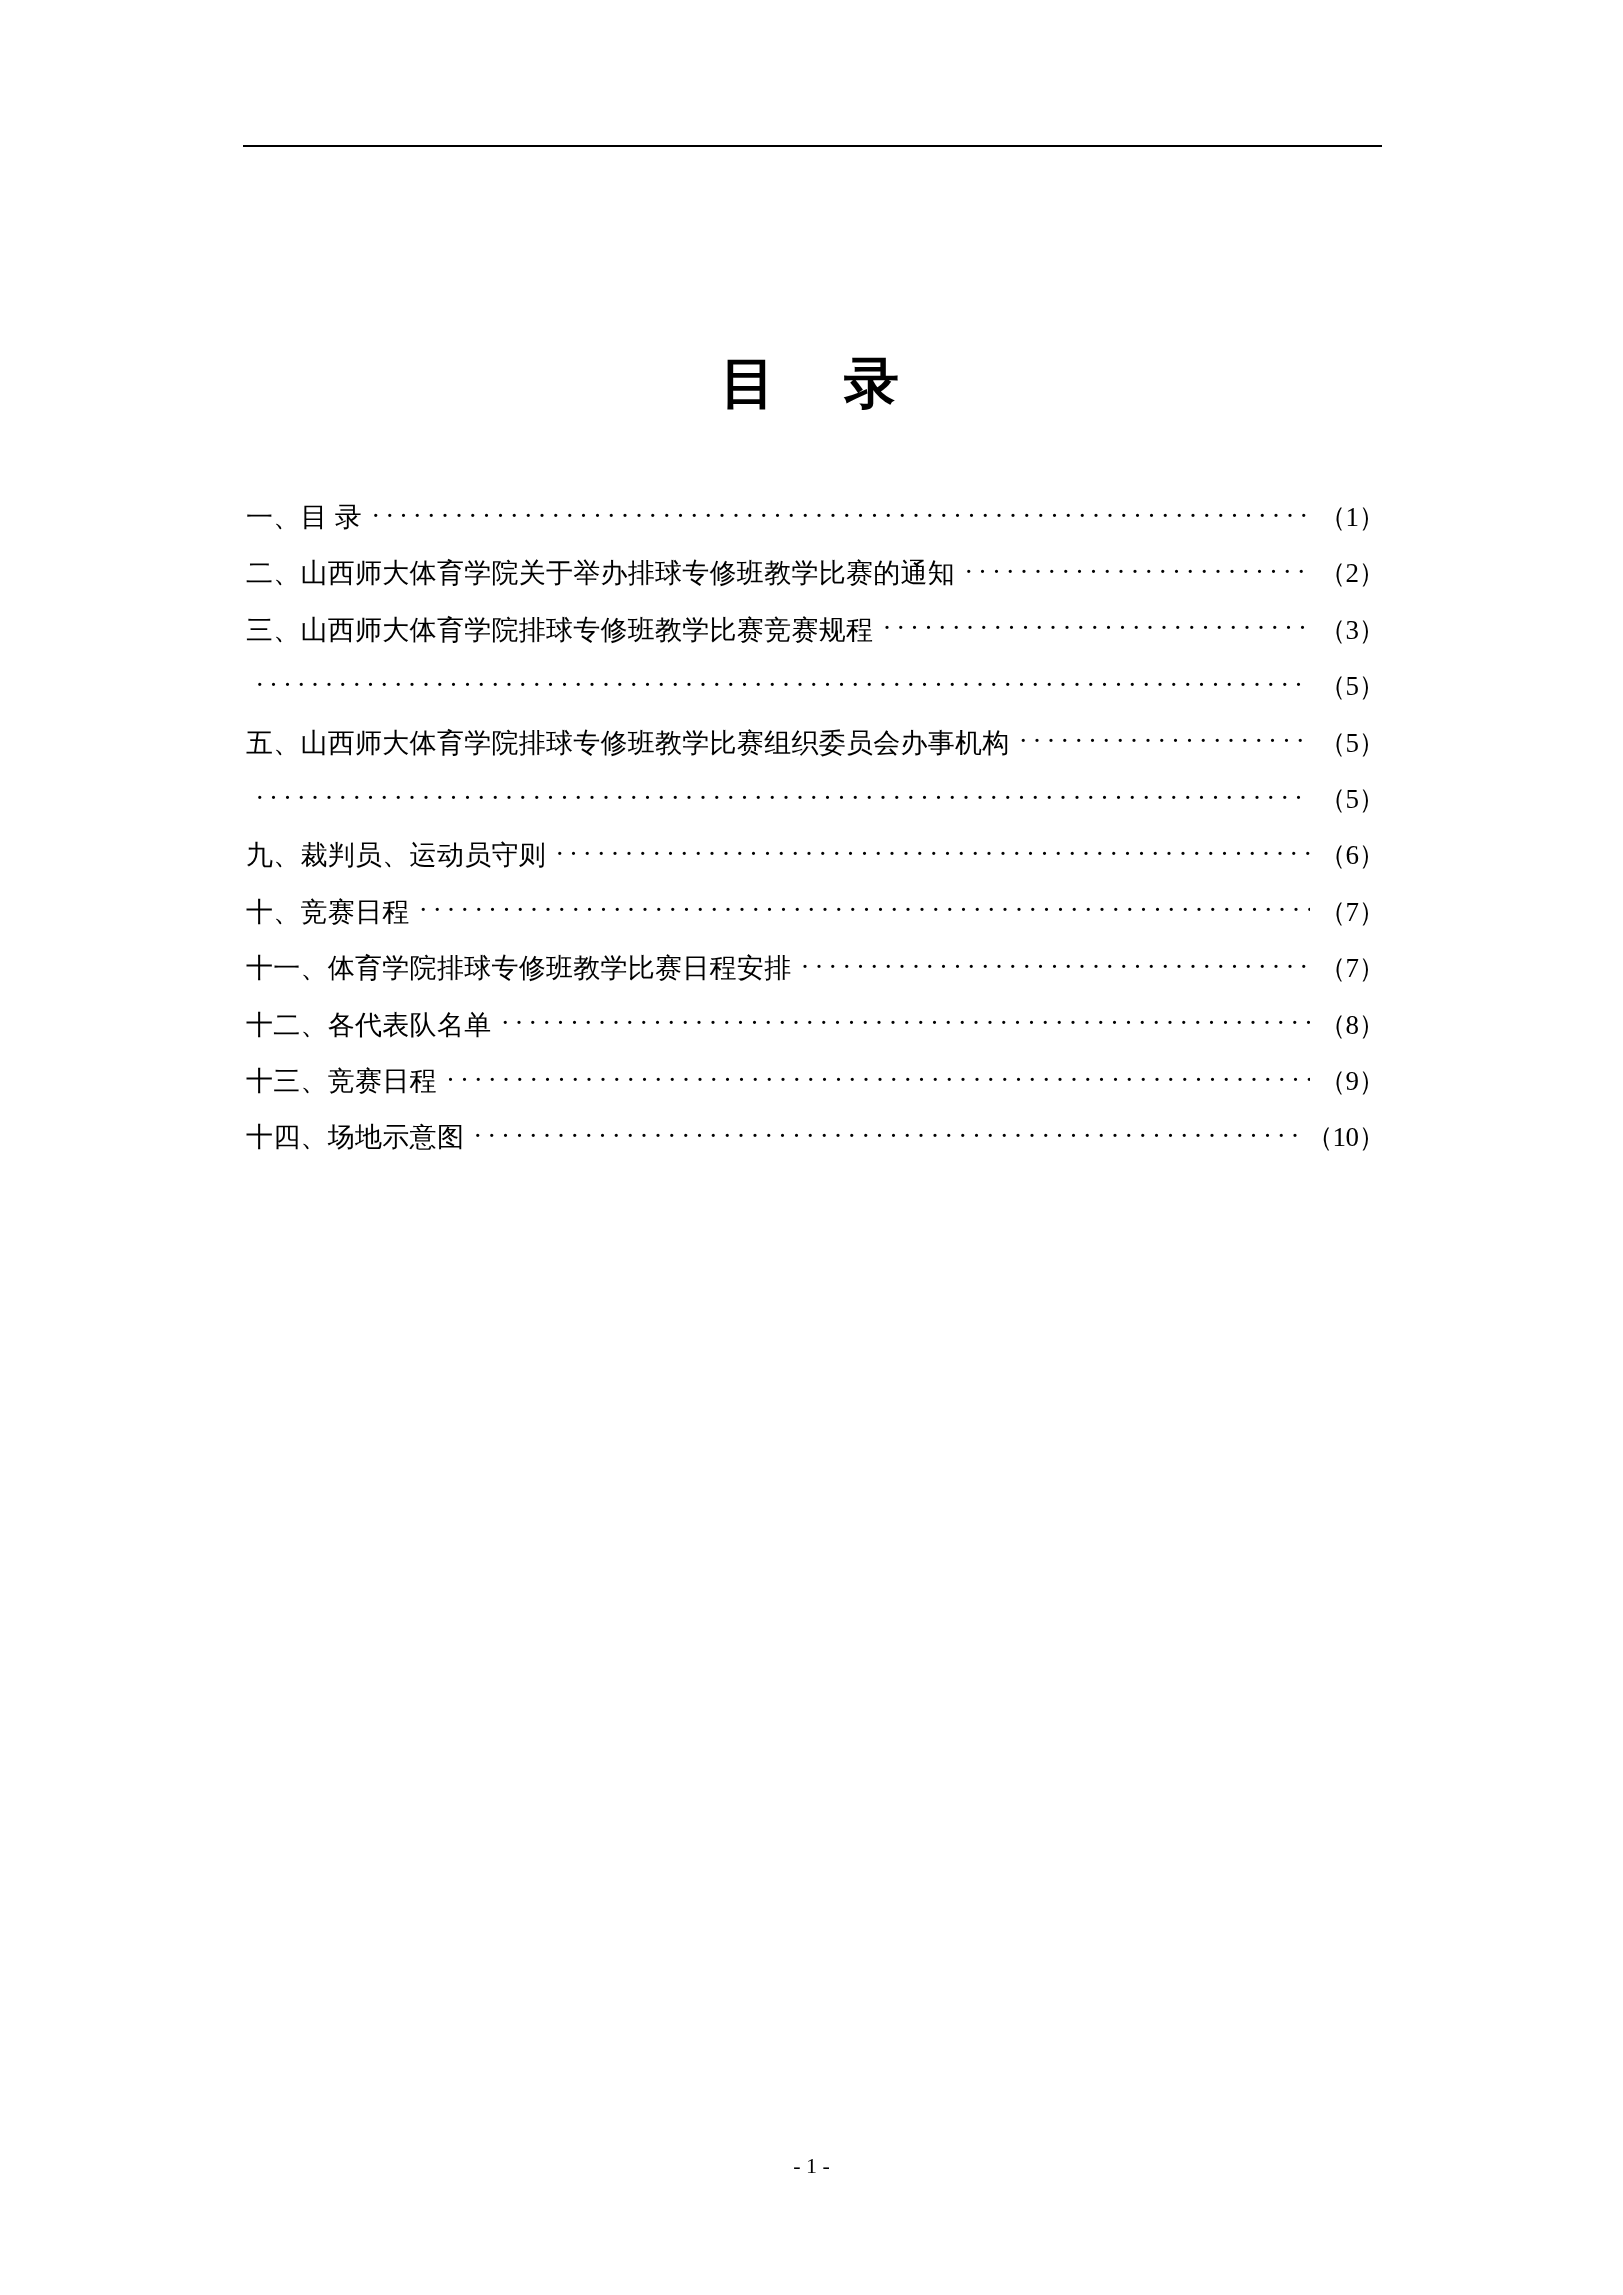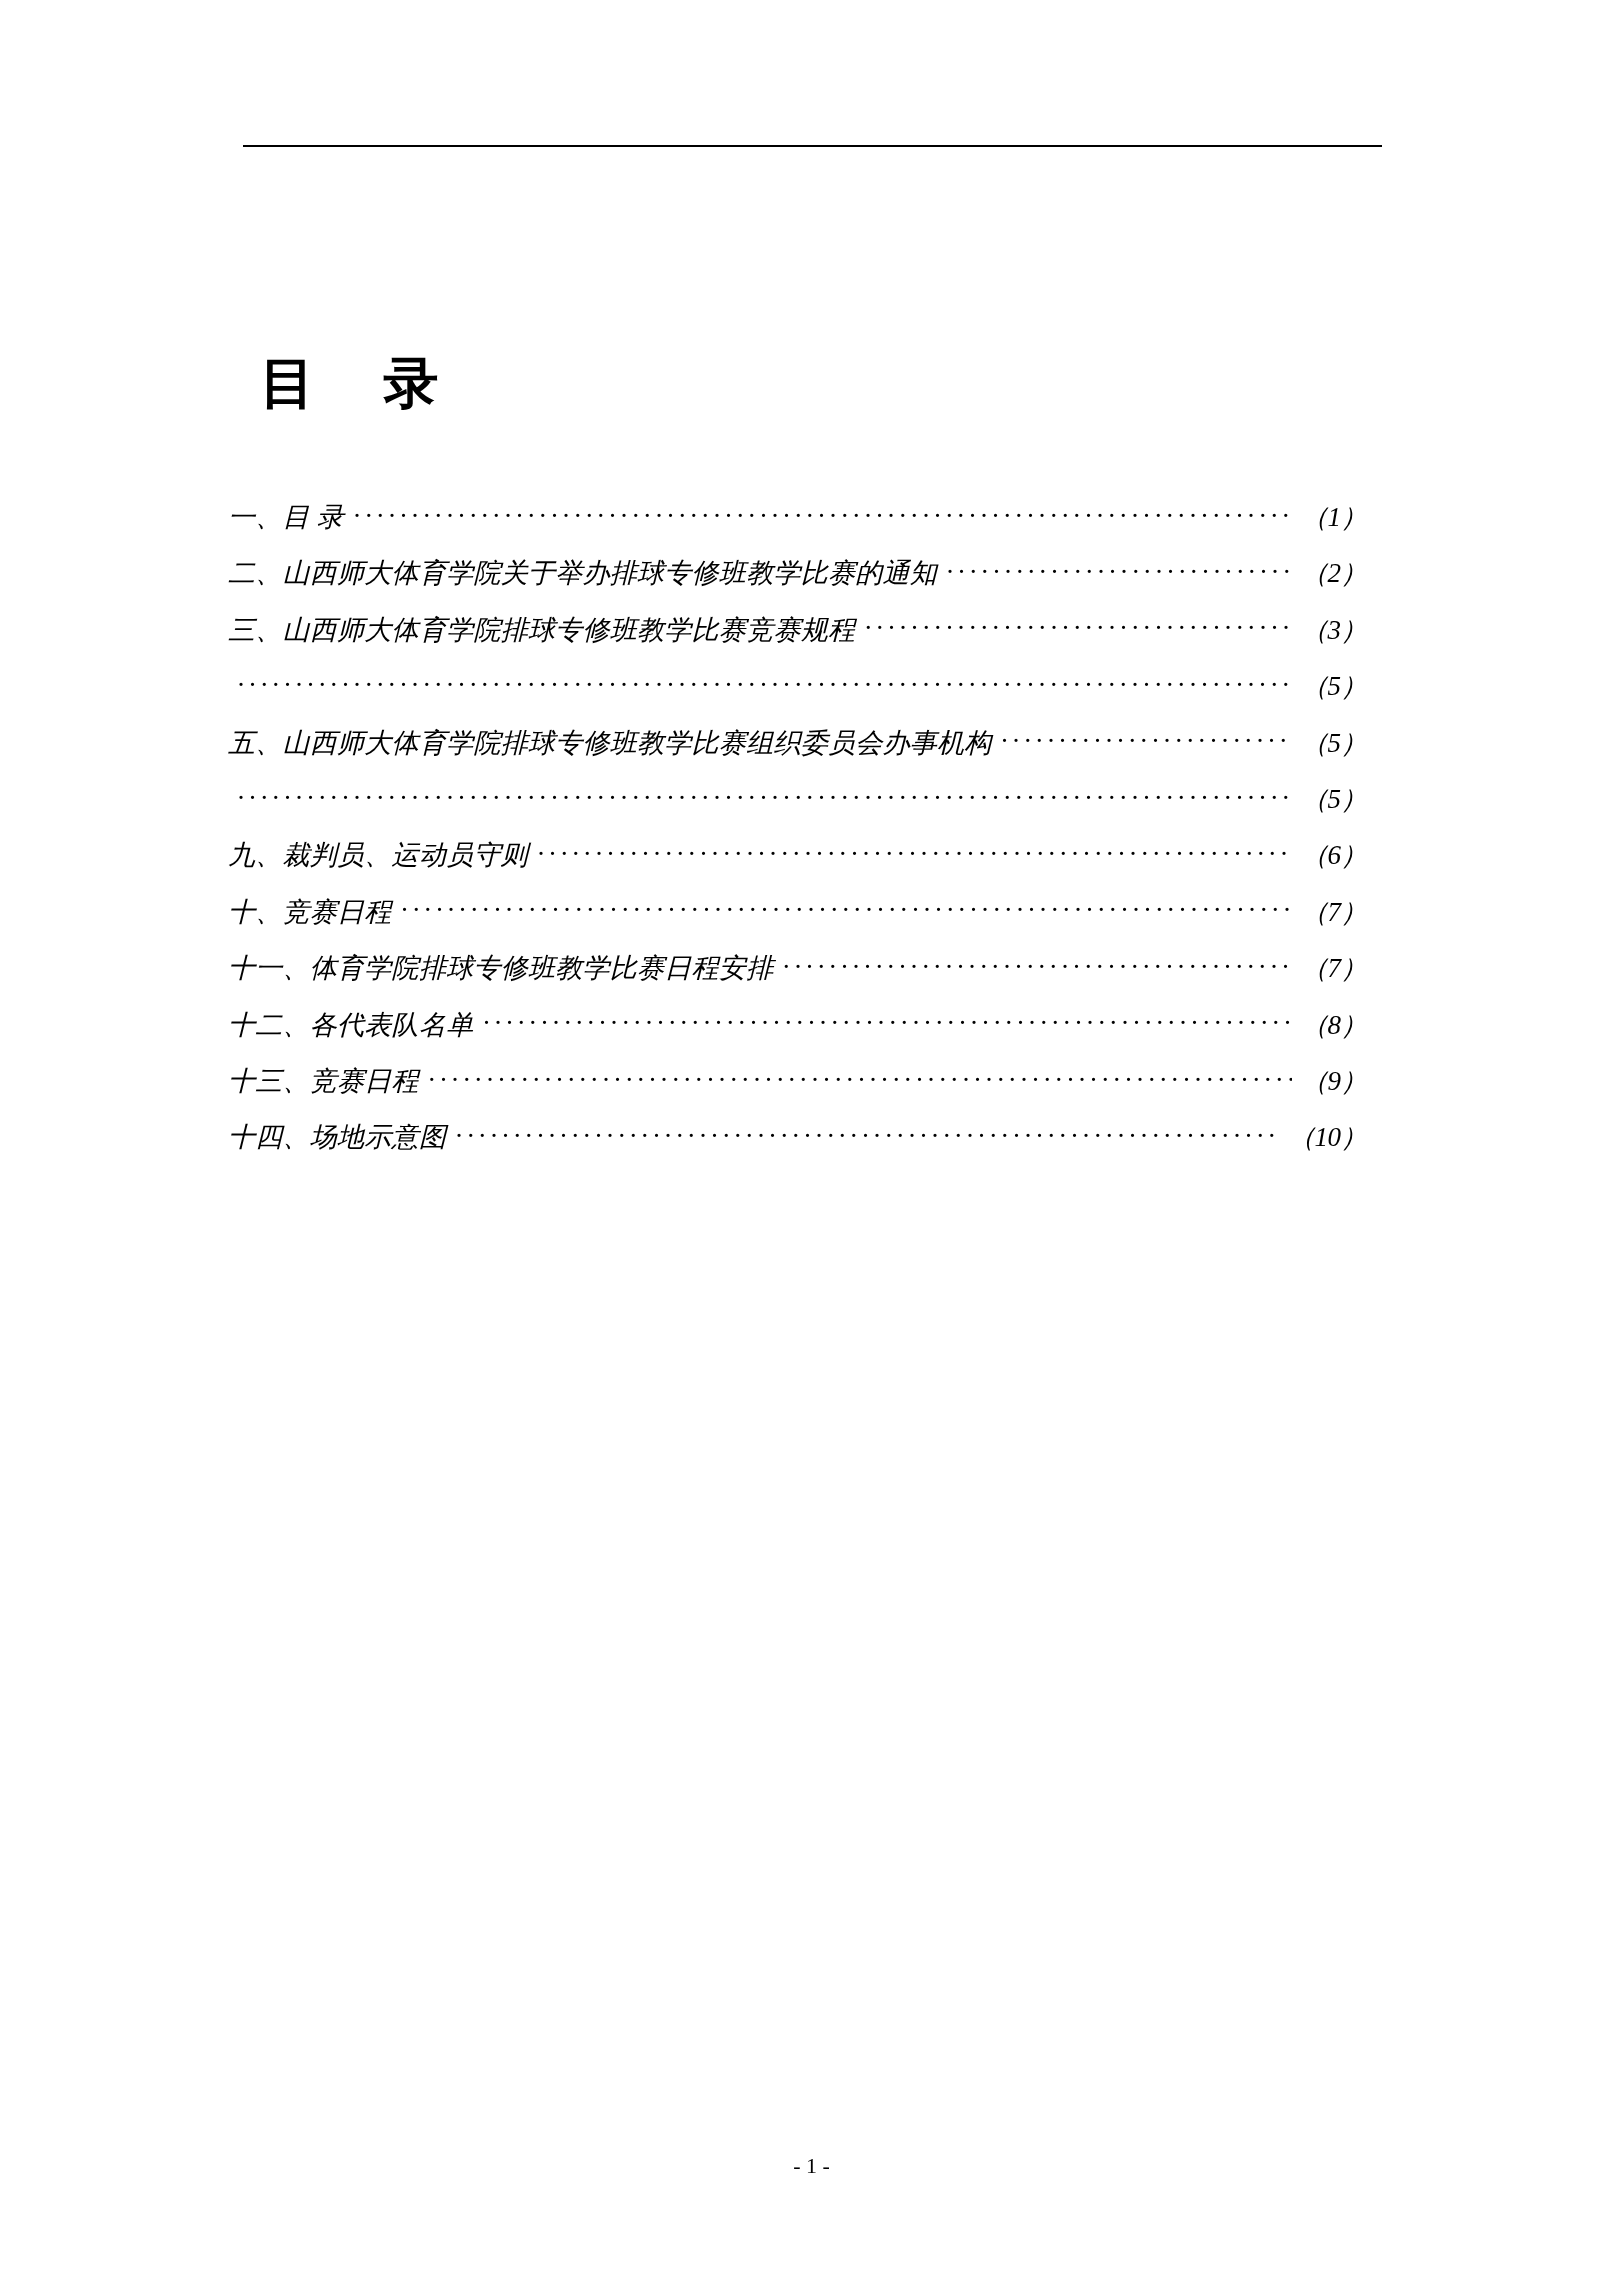--- a/index.html
+++ b/index.html
@@ -20,39 +20,38 @@
   .header-rule {
     position: absolute;
     left: 243px;
     top: 145px;
     width: 1139px;
     height: 0;
     border-top: 2.6px solid #000000;
   }
   .doc-title {
     position: absolute;
-    left: 260px;
+    left: 243px;
     top: 347px;
     width: 1139px;
-    text-align: left;
+    text-align: center;
     font-size: 55px;
     font-weight: bold;
     letter-spacing: 0.10em;
     font-family: "Liberation Serif", "DejaVu Serif", serif;
   }
   .doc-title .gap {
     display: inline-block;
     width: 63px;
   }
   .toc {
     position: absolute;
-    left: 228px;
+    left: 246px;
     top: 504px;
     width: 1139px;
-    font-style: italic;
   }
   .toc-row {
     display: flex;
     align-items: baseline;
     width: 100%;
     font-size: 27px;
     line-height: 1.0;
     margin-bottom: 29.4px;
     white-space: nowrap;
   }

